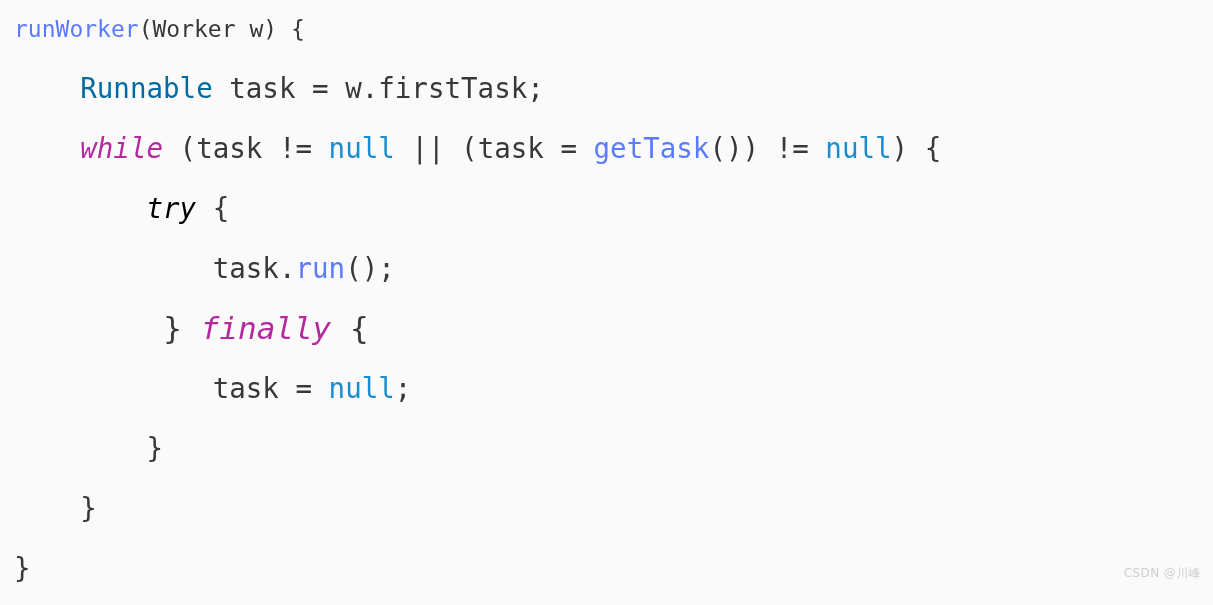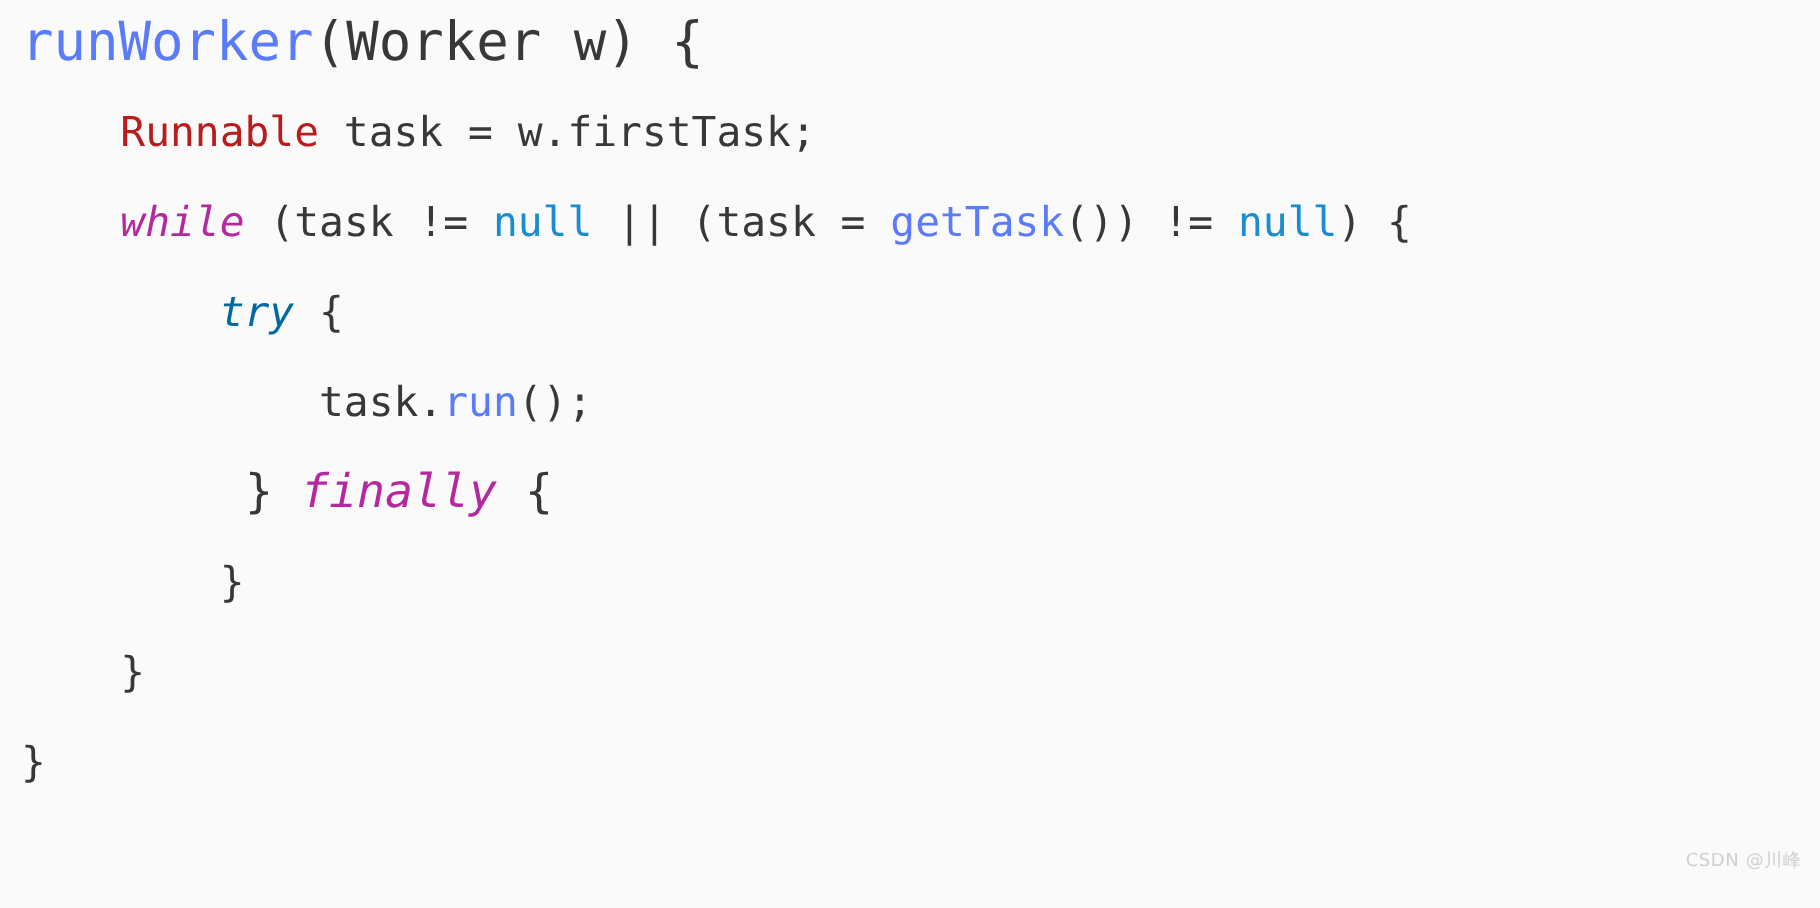--- a/index.html
+++ b/index.html
@@ -58,24 +58,25 @@
     color: #cfcfcf;
     letter-spacing: 0.4px;
     user-select: none;
     white-space: pre;
   }
 </style>
 </head>
 <body style="background: rgb(250, 250, 250);">
 
 <div id="code-block">
-    <div class="code-line" style="font-size: 36px;"><span class="tok-method" style="color: rgb(91, 124, 250);">runWorker</span><span class="tok-default" style="color: rgb(56, 56, 56);">(Worker w) {</span></div>
-    <div class="code-line" style="font-size: 27.5px;"><span class="tok-default" style="color: rgb(56, 56, 56);">    </span><span class="tok-type" style="color: #b91c1c;">Runnable</span><span class="tok-default" style="color: rgb(56, 56, 56);"> task = w.firstTask;</span></div>
+    <div class="code-line" style="font-size: 23px;"><span class="tok-method" style="color: rgb(91, 124, 250);">runWorker</span><span class="tok-default" style="color: rgb(56, 56, 56);">(Worker w) {</span></div>
+    <div class="code-line" style="font-size: 27.5px;"><span class="tok-default" style="color: rgb(56, 56, 56);">    </span><span class="tok-type" style="color: #0369a1;">Runnable</span><span class="tok-default" style="color: rgb(56, 56, 56);"> task = w.firstTask;</span></div>
     <div class="code-line" style="font-size: 27.5px;"><span class="tok-default" style="color: rgb(56, 56, 56);">    </span><span class="tok-keyword" style="color: rgb(181, 41, 158);">while</span><span class="tok-default" style="color: rgb(56, 56, 56);"> (task != </span><span class="tok-literal" style="color: rgb(26, 140, 208);">null</span><span class="tok-default" style="color: rgb(56, 56, 56);"> || (task = </span><span class="tok-method" style="color: rgb(91, 124, 250);">getTask</span><span class="tok-default" style="color: rgb(56, 56, 56);">()) != </span><span class="tok-literal" style="color: rgb(26, 140, 208);">null</span><span class="tok-default" style="color: rgb(56, 56, 56);">) {</span></div>
-    <div class="code-line" style="font-size: 27.5px;"><span class="tok-default" style="color: rgb(56, 56, 56);">        </span><span class="tok-keyword" style="color: #0369a1; text-align: center;">try</span><span class="tok-default" style="color: rgb(56, 56, 56);"> {</span></div>
+    <div class="code-line" style="font-size: 27.5px;"><span class="tok-default" style="color: rgb(56, 56, 56);">        </span><span class="tok-keyword" style="color: #000000; text-align: center;">try</span><span class="tok-default" style="color: rgb(56, 56, 56);"> {</span></div>
     <div class="code-line" style="font-size: 27.5px;"><span class="tok-default" style="color: rgb(56, 56, 56);">            </span><span class="tok-default" style="color: rgb(56, 56, 56); margin-top: 14px;">task.</span><span class="tok-method" style="color: rgb(91, 124, 250);">run</span><span class="tok-default" style="color: rgb(56, 56, 56);">();</span></div>
     <div class="code-line" style="font-size: 31px;"><span class="tok-default" style="color: rgb(56, 56, 56);">        </span><span class="tok-default" style="color: rgb(56, 56, 56);">} </span><span class="tok-keyword" style="color: rgb(181, 41, 158);">finally</span><span class="tok-default" style="color: rgb(56, 56, 56);"> {</span></div>
+    <div class="code-line" style="font-size: 27.5px;"><span class="tok-default" style="color: rgb(56, 56, 56);">            </span><span class="tok-default" style="color: rgb(56, 56, 56);">task = </span><span class="tok-literal" style="color: rgb(26, 140, 208);">null</span><span class="tok-default" style="color: rgb(56, 56, 56);">;</span></div>
     <div class="code-line" style="font-size: 27.5px;"><span class="tok-default" style="color: rgb(56, 56, 56);">        </span><span class="tok-default" style="color: rgb(56, 56, 56);">}</span></div>
     <div class="code-line" style="font-size: 27.5px;"><span class="tok-default" style="color: rgb(56, 56, 56);">    </span><span class="tok-default" style="color: rgb(56, 56, 56);">}</span></div>
     <div class="code-line" style="font-size: 27.5px;"><span class="tok-default" style="color: rgb(56, 56, 56);">}</span></div>
   </div>
 
 <div id="watermark" style="color: rgb(207, 207, 207);">CSDN @川峰</div>
 
 </body></html>

